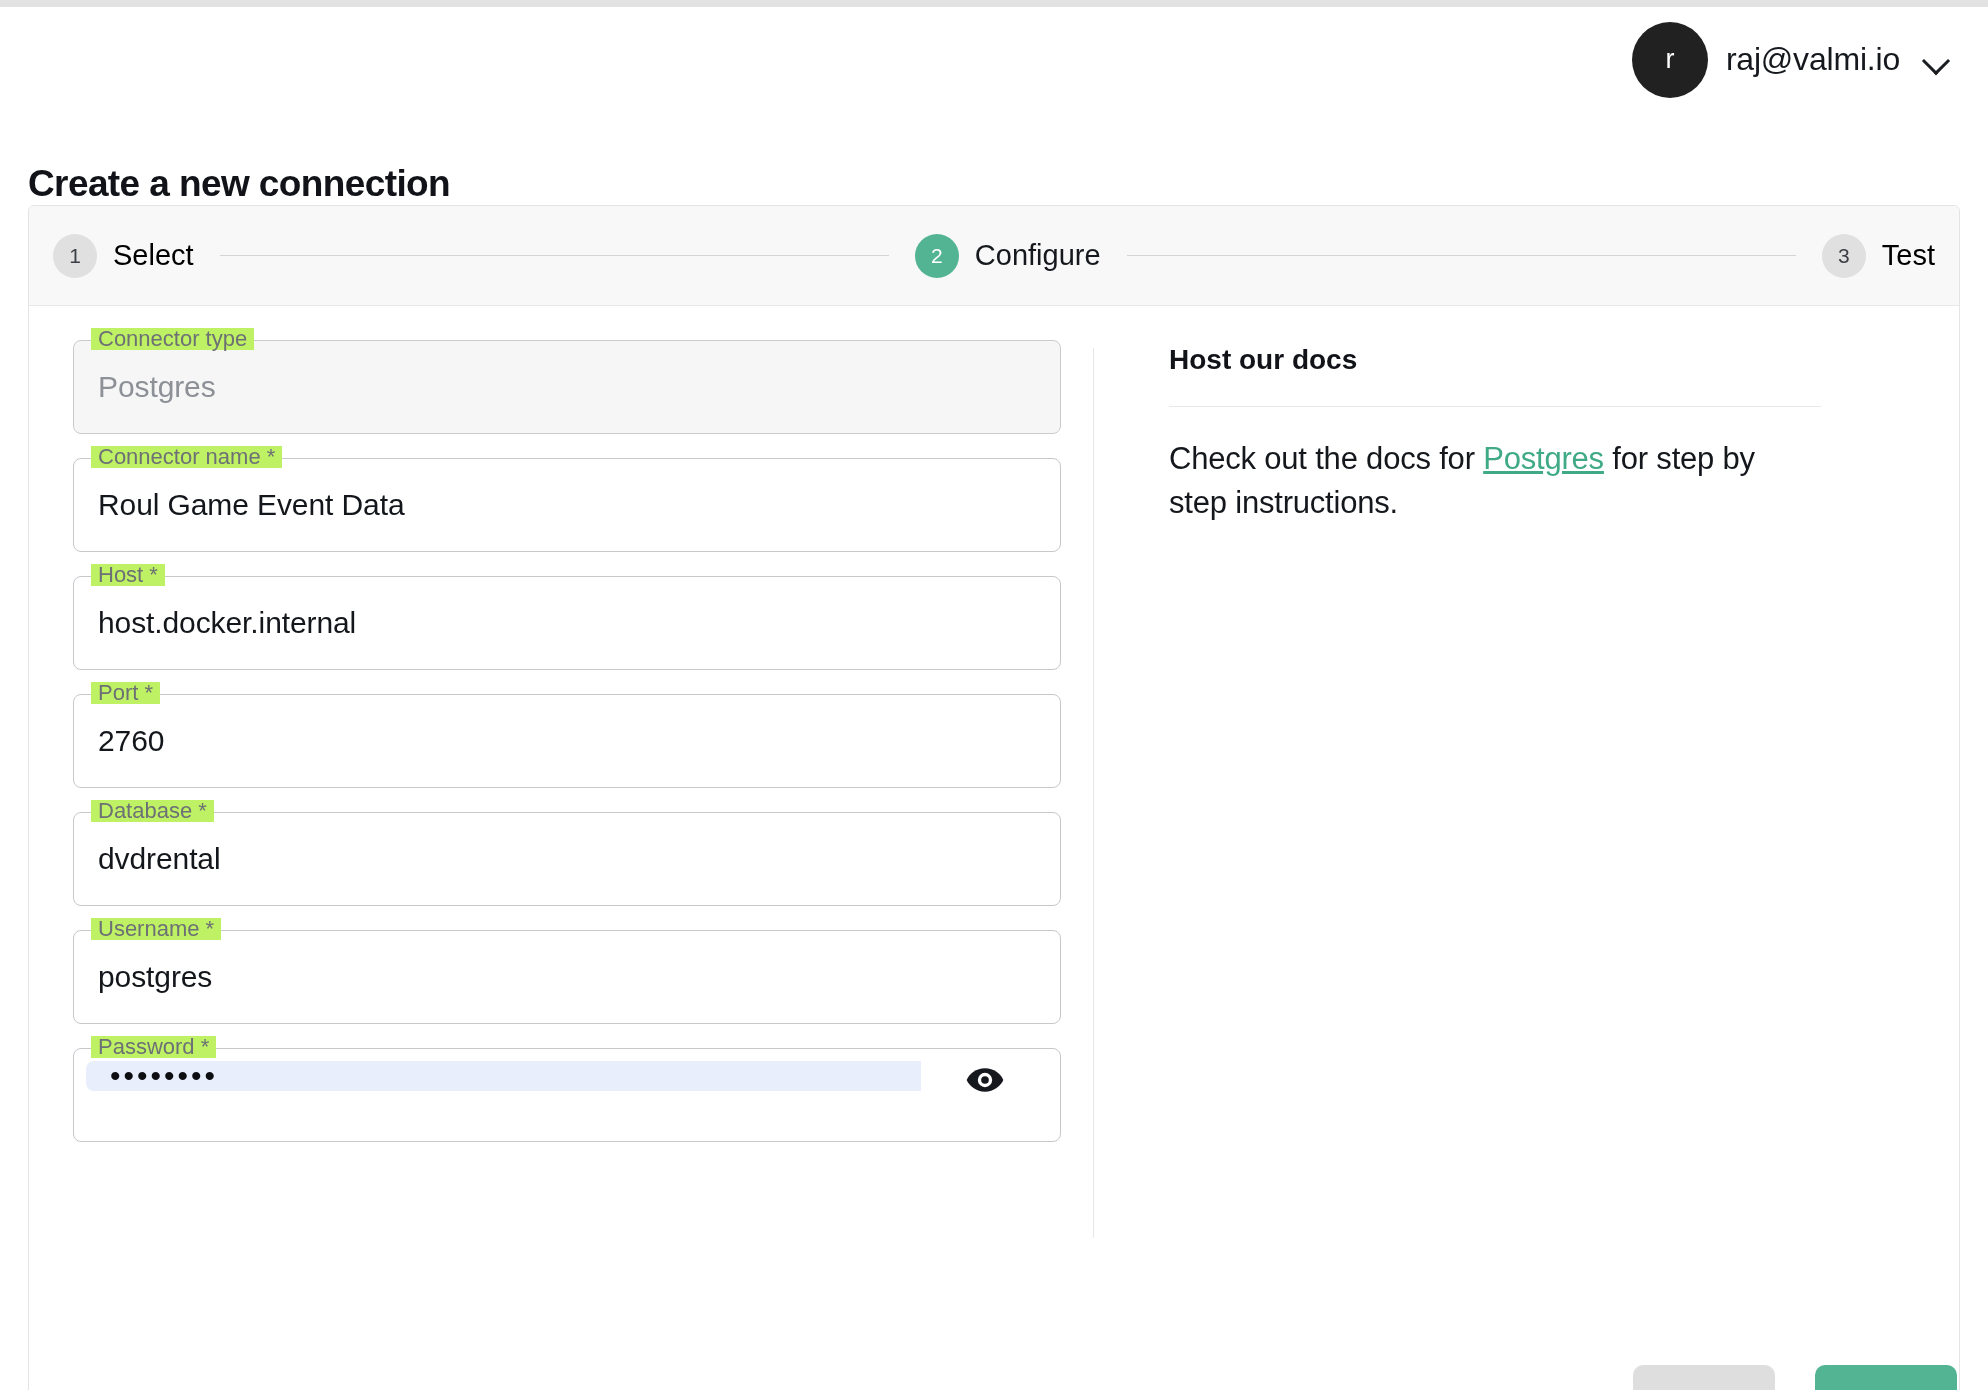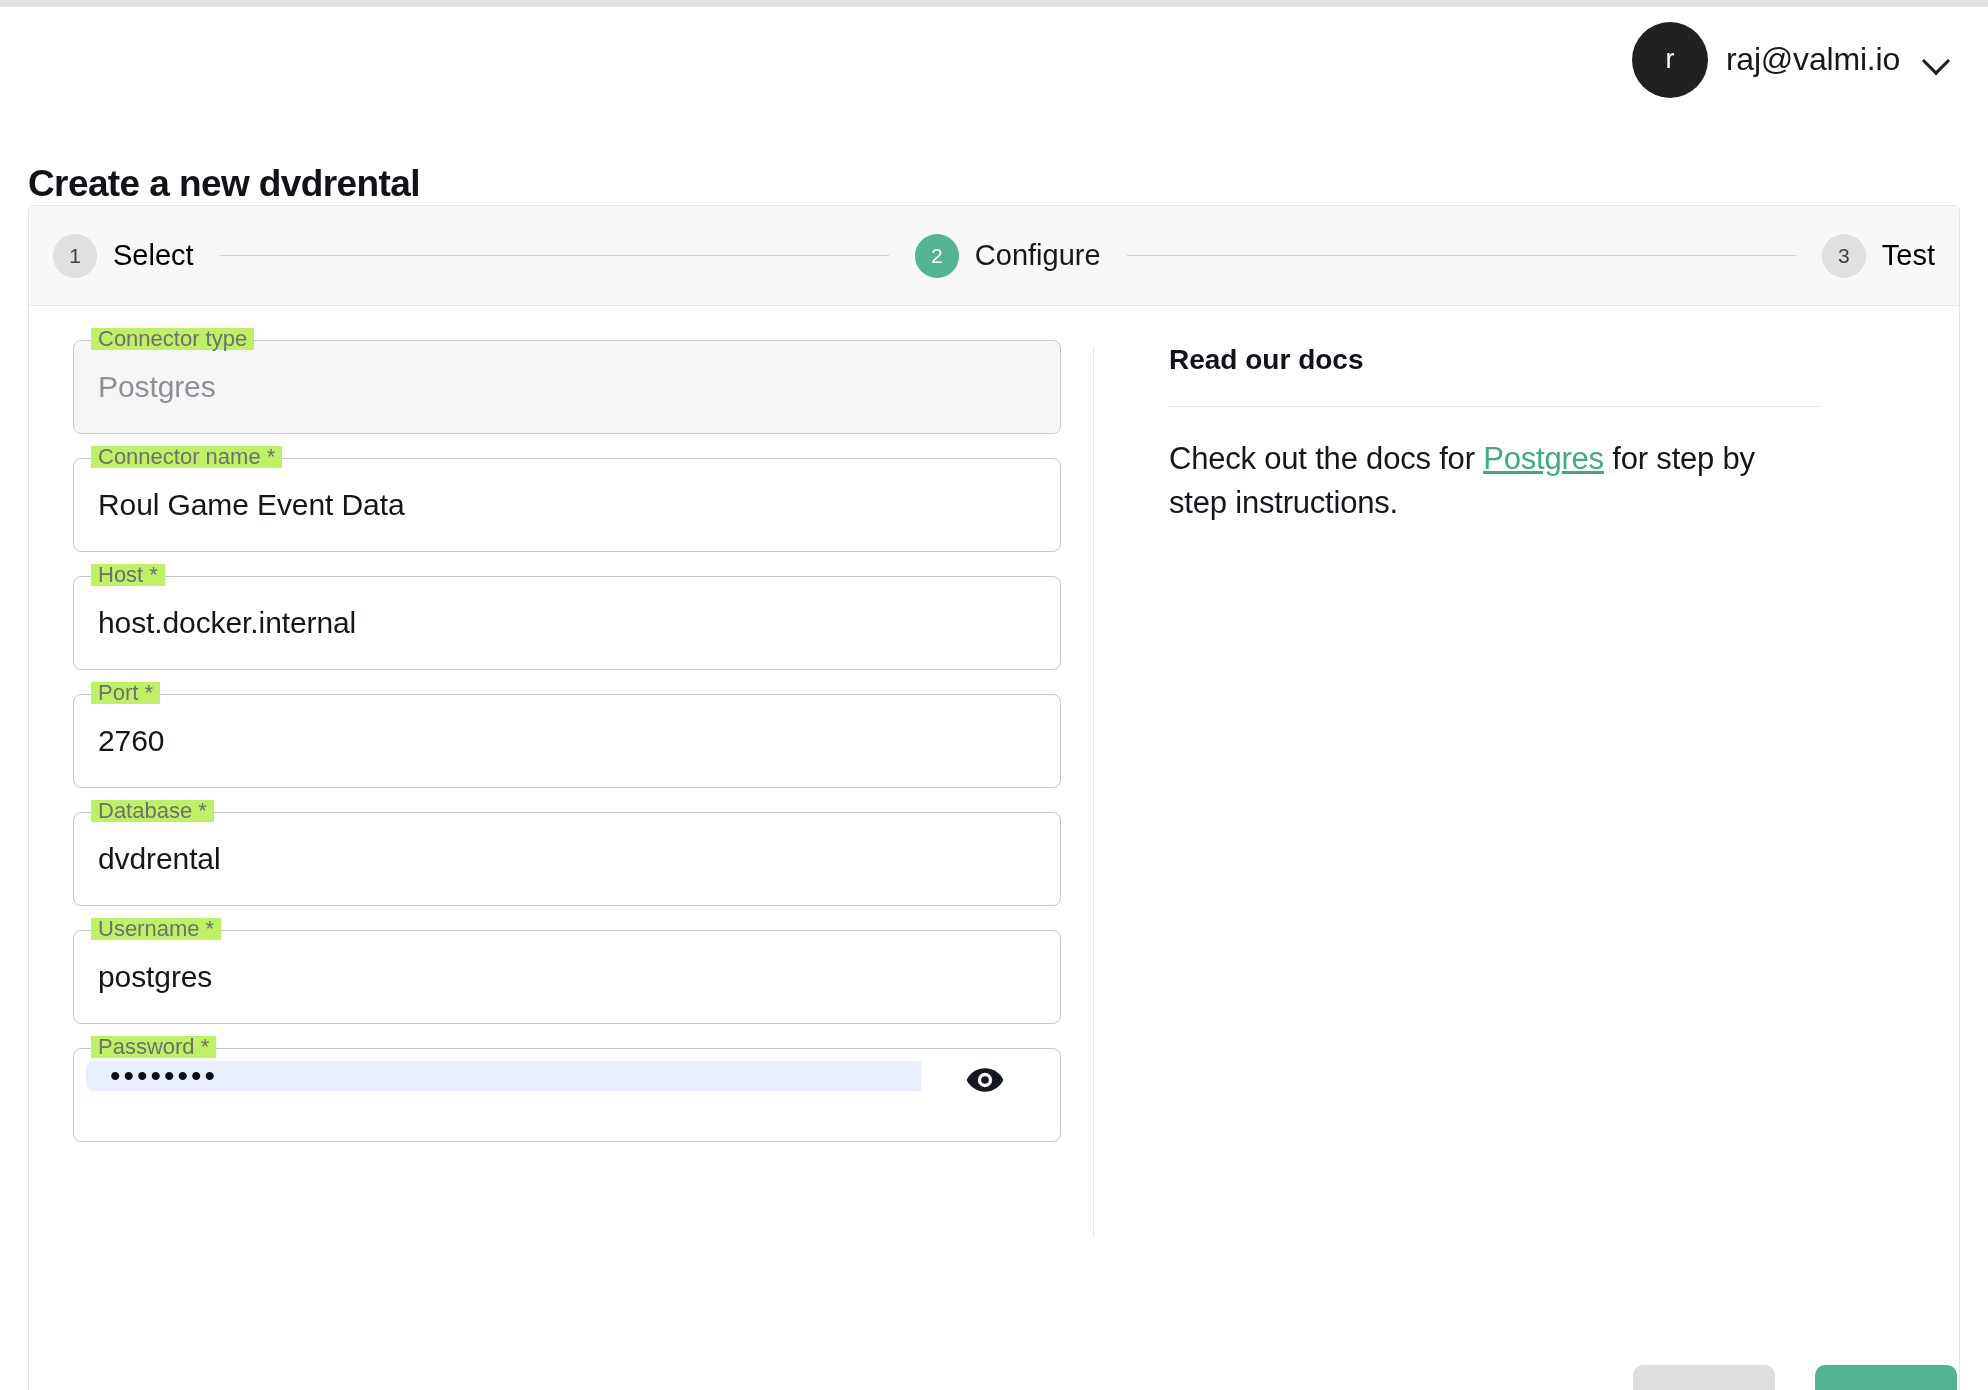--- a/index.html
+++ b/index.html
@@ -192,21 +192,21 @@
 <div class="top-strip"></div>
 
 <div class="app-header">
   <div class="account-chip">
     <div class="avatar">r</div>
     <span class="account-email">raj@valmi.io</span>
     <span class="chev"></span>
   </div>
 </div>
 
-<h1 class="page-title">Create a new dvdrental</h1>
+<h1 class="page-title">Create a new connection</h1>
 
 <div class="card">
 
   <div class="stepper">
     <div class="step">
       <div class="step-dot">1</div>
       <div class="step-label">Select</div>
     </div>
     <div class="step-line"></div>
     <div class="step active">
@@ -279,21 +279,21 @@
               <path d="M12 5C6.8 5 2.5 8.4 1 12c1.5 3.6 5.8 7 11 7s9.5-3.4 11-7c-1.5-3.6-5.8-7-11-7z" fill="#15181d"></path>
               <circle cx="12" cy="12" r="4.3" fill="#ffffff"></circle>
               <circle cx="12" cy="12" r="2.3" fill="#15181d"></circle>
             </svg>
           </div>
         </div>
       </div>
     </div>
 
     <div class="docs-col">
-      <div class="docs-title">Read our docs</div>
+      <div class="docs-title">Host our docs</div>
       <div class="docs-rule"></div>
       <div class="docs-text"><span>Check out the docs for </span><a class="docs-link">Postgres</a><span> for step by step instructions.</span></div>
     </div>
 
   </div>
 
   <div class="card-footer">
     <button class="btn btn-secondary"></button>
     <button class="btn btn-primary"></button>
   </div>

